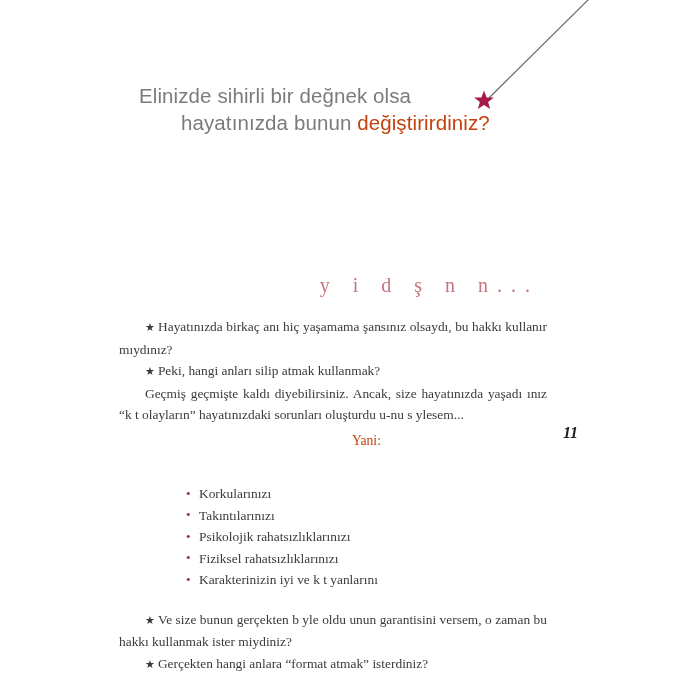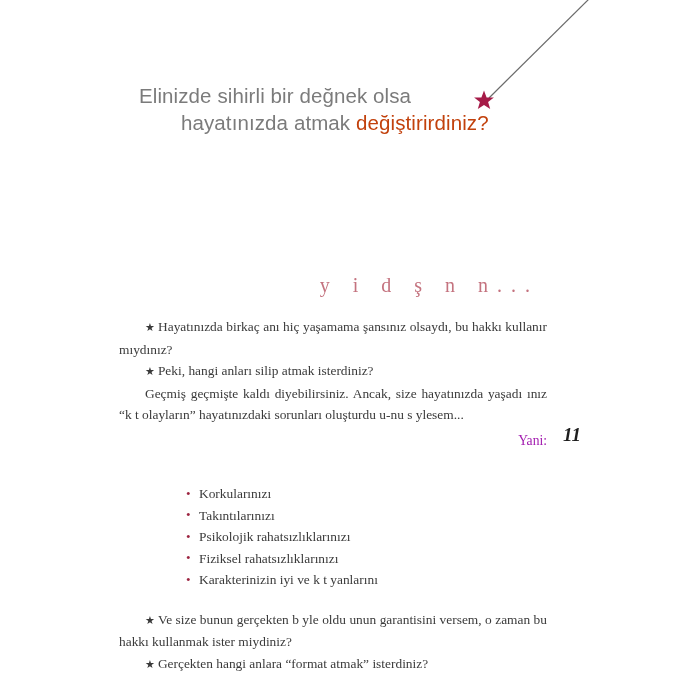--- a/index.html
+++ b/index.html
@@ -95,24 +95,24 @@
   p.para .star {
     color: #3a3a3a;
     font-size: 11px;
     letter-spacing: 0;
     padding-right: 3px;
   }
 
   .yani {
     margin: 4px 0 0 0;
     padding-left: 67px;
-    color: #a21caf;
+    color: #c2410c;
     font-size: 13.6px;
     text-indent: 0;
-    text-align: right;
+    text-align: center;
   }
 
   ul.bullets {
     list-style: none;
     margin: 32px 0 0 0;
     padding: 0 0 0 67px;
   }
   ul.bullets li {
     position: relative;
     padding-left: 13px;
@@ -136,46 +136,46 @@
   }
 
   
   .folio {
     position: absolute;
     left: 563px;
     top: 424px;
     font-family: "Liberation Serif", serif;
     font-style: italic;
     font-weight: bold;
-    font-size: 19px;
+    font-size: 16px;
     color: #1e1e1e;
   }
 </style>
 </head>
 <body>
 
 <div class="page">
 
   <svg class="wand-svg" viewBox="0 0 700 700" xmlns="http://www.w3.org/2000/svg">
     <line x1="592" y1="-4" x2="489" y2="98" stroke="#6b6b6b" stroke-width="1.2"></line>
     <path d="M484,90.5 L486.6,97.4 L493.9,97.6 L488.1,102.0 L490.2,109.0 L484,104.9 L477.8,109.0 L479.9,102.0 L474.1,97.6 L481.4,97.4 Z" fill="#a61b48"></path>
   </svg>
 
   <div class="display-heading">
     <span class="line1">Elinizde sihirli bir değnek olsa</span>
-    <span class="line2"><span>hayatınızda atmak </span><span class="accent">değiştirirdiniz?</span></span>
+    <span class="line2"><span>hayatınızda bunun </span><span class="accent">değiştirirdiniz?</span></span>
   </div>
 
   <div class="section-title">y i d ş n n...</div>
 
   <div class="body-col">
 
     <p class="para"><span class="star">★</span><span>Hayatınızda birkaç anı hiç yaşamama şansınız olsaydı, bu hakkı kullanır mıydınız?</span></p>
 
-    <p class="para tight"><span class="star">★</span><span>Peki, hangi anları silip atmak isterdiniz?</span></p>
+    <p class="para tight"><span class="star">★</span><span>Peki, hangi anları silip atmak kullanmak?</span></p>
 
     <p class="para tight"><span>Geçmiş geçmişte kaldı diyebilirsiniz. Ancak, size hayatınızda yaşadı ınız “k t  olayların” hayatınızdaki sorunları oluşturdu u-nu s ylesem...</span></p>
 
     <p class="yani">Yani:</p>
 
     <ul class="bullets">
       <li>Korkularınızı</li>
       <li>Takıntılarınızı</li>
       <li>Psikolojik rahatsızlıklarınızı</li>
       <li>Fiziksel rahatsızlıklarınızı</li>

